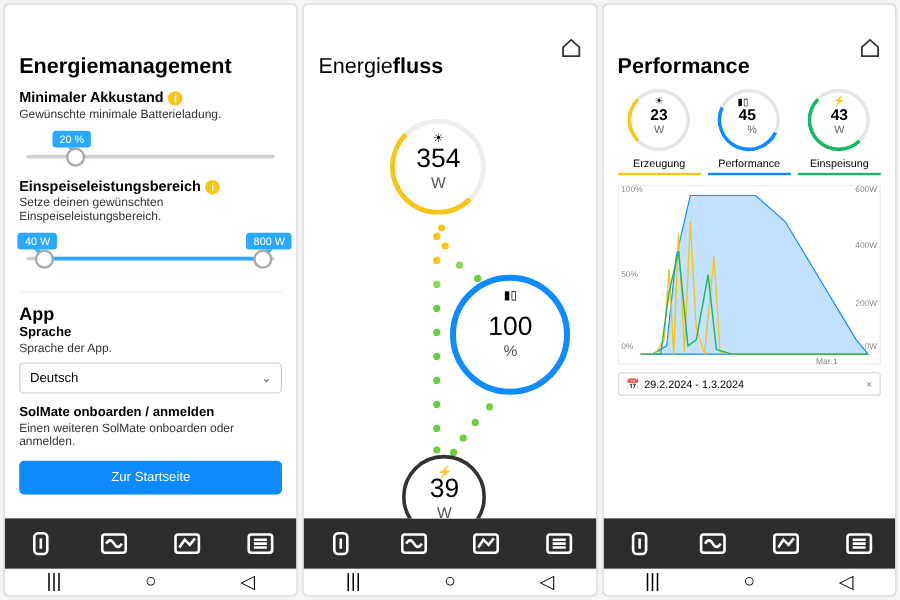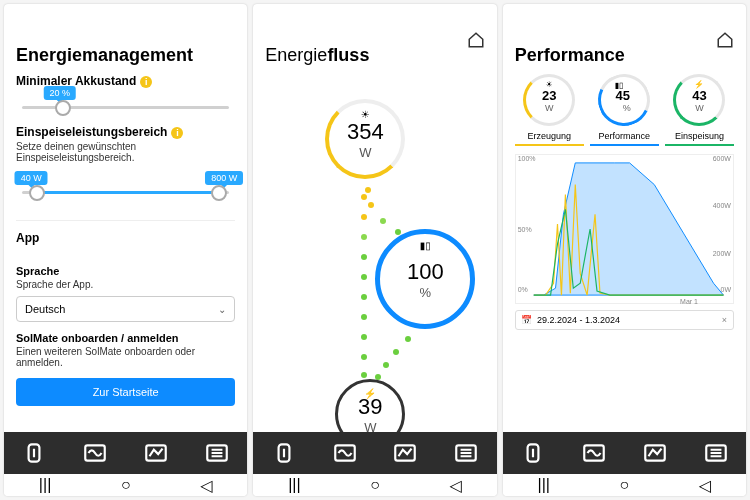--- a/index.html
+++ b/index.html
@@ -13,21 +13,21 @@
   .section-title { font-size: 12px; font-weight: 700; display: flex; align-items: flex-end; gap: 4px; }
   .info-dot { width: 12px; height: 12px; border-radius: 50%; background: #f5c518; color: #fff; font-size: 9px; display:inline-flex; align-items:center; justify-content:center; }
   .desc { font-size: 10px; color: #333; margin: 2px 0 10px; }
   .slider-wrap { position: relative; padding: 18px 6px 16px; text-align: right; }
   .track { height: 3px; background: #d0d0d0; border-radius: 2px; position: relative; }
   .handle { width: 16px; height: 16px; border-radius: 50%; background: #fff; border: 2px solid #aaa; position: absolute; top: 50%; transform: translate(-50%,-50%); }
   .badge { position: absolute; background: #29a9ff; color: #fff; font-size: 9px; padding: 2px 6px; border-radius: 3px; transform: translateX(-50%); white-space: nowrap; }
   .badge::after { content:''; position:absolute; left:50%; top:100%; transform:translateX(-50%); border:3px solid transparent; border-top-color:#29a9ff; }
   .range-track .fill { position:absolute; height:3px; background:#29a9ff; top:0; }
   hr { border:none; border-top:1px solid #eee; margin: 10px 0; }
-  .h2 { font-size:12px; font-weight:700; margin-bottom:20px; }
+  .h2 { font-size:15px; font-weight:700; margin-bottom:0; }
   .label { font-size:11px; font-weight:700; }
   .sub { font-size:10px; color:#333; margin:2px 0 6px; }
   .select { width:100%; border:1px solid #ccc; border-radius:4px; padding:6px 8px; font-size:11px; display:flex; justify-content:space-between; align-items:center; }
   .btn-primary { width:100%; background:#0d8bff; color:#fff; border:none; border-radius:4px; padding:8px; font-size:11px; margin-top:4px; }
   .navbar { height: 42px; background:#2d2d2d; display:flex; }
   .nav-item { flex:1; display:flex; align-items:center; justify-content:center; }
   .nav-item svg { width:26px; height:26px; }
   .sysbar { height:22px; background:#fff; display:flex; justify-content:space-around; align-items:center; }
   
   .flow { position:relative; height: 360px; }
@@ -69,20 +69,21 @@
   <div class="phone">
     <div class="content">
       <div class="title-row">
         <h1>Energiemanagement</h1>
       </div>
 
       <div class="section-title">
         <span>Minimaler Akkustand</span>
         <span class="info-dot">i</span>
       </div>
+      <div class="desc">Gewünschte minimale Batterieladung.</div>
       <div class="slider-wrap">
         <span class="badge" style="left:20%;top:-2px">20 %</span>
         <div class="track">
             <div class="handle" style="left:20%"></div>
           </div>
       </div>
 
       <div class="section-title">
         <span>Einspeiseleistungsbereich</span>
         <span class="info-dot">i</span>

